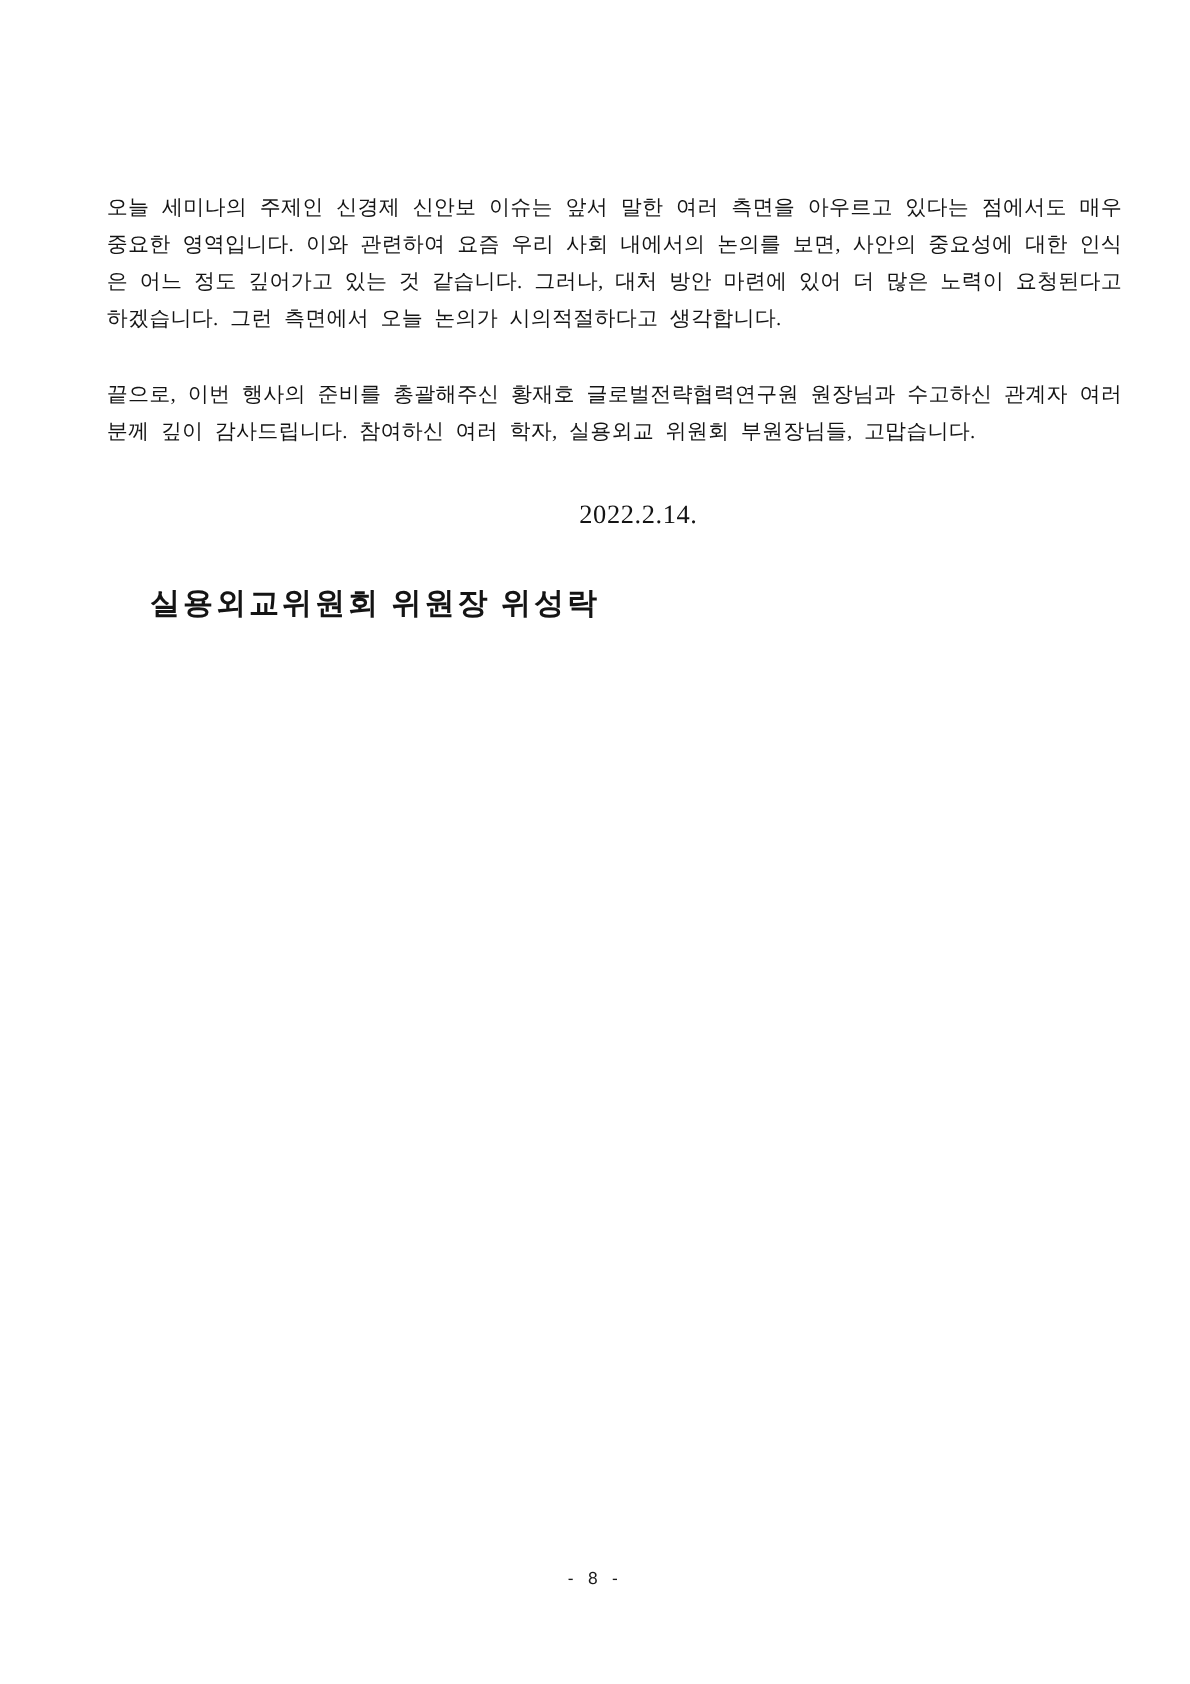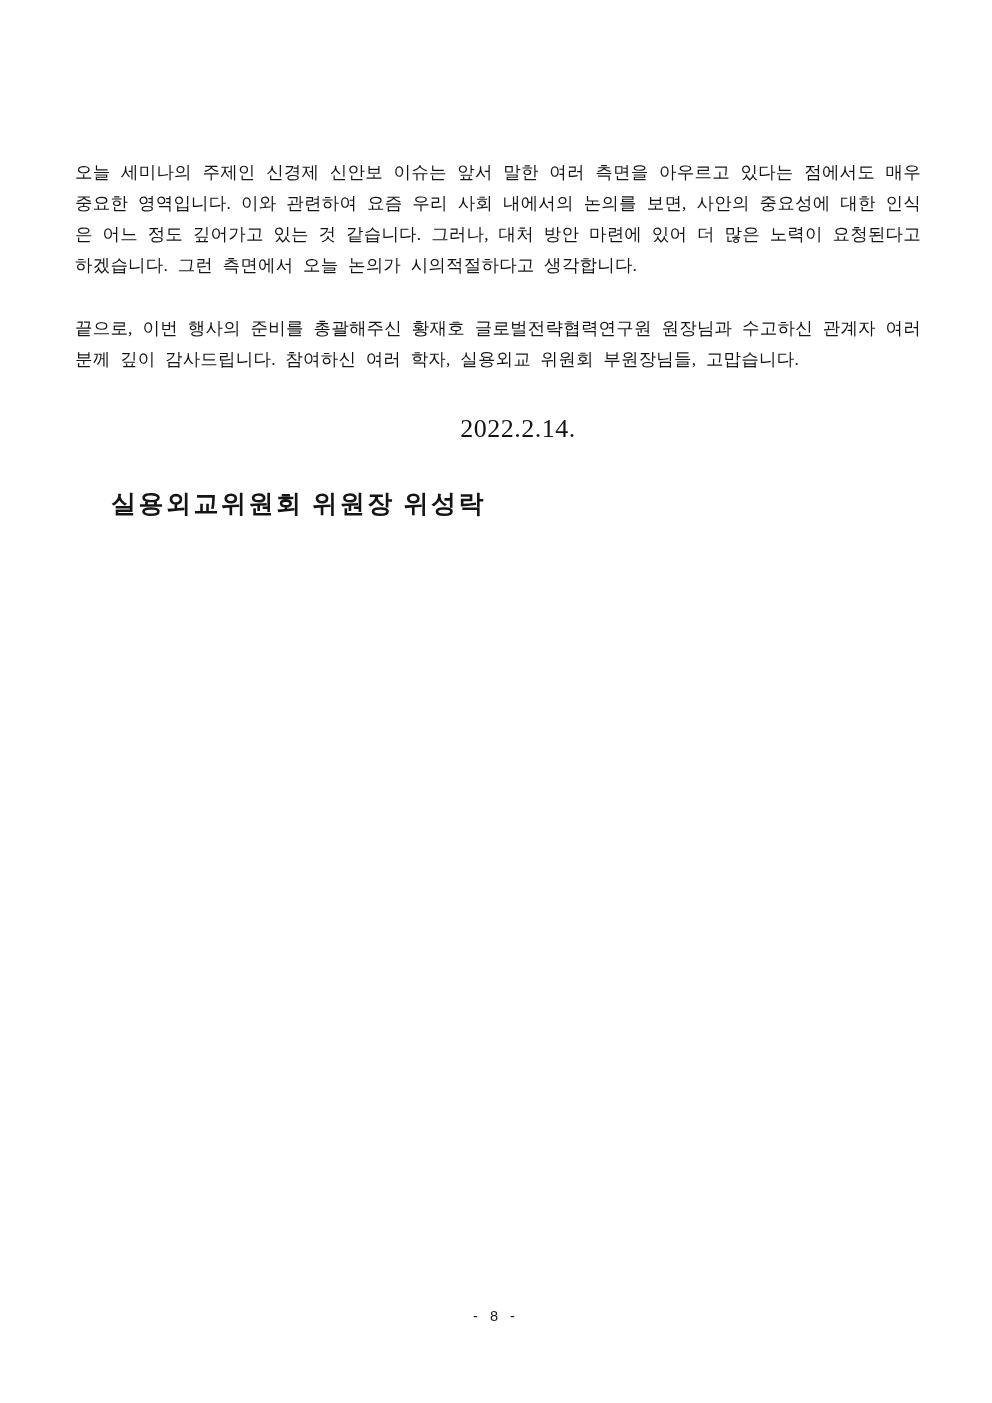--- a/index.html
+++ b/index.html
@@ -16,41 +16,41 @@
   }
   .page {
     position: relative;
     width: 992px;
     height: 1403px;
     background: #ffffff;
   }
   .content {
     position: absolute;
     top: 157px;
-    left: 75px;
+    left: 89px;
     width: 846px;
   }
   .para {
     margin: 0 0 32px 0;
     font-size: 17.5px;
     line-height: 31px;
     text-align: justify;
     text-justify: inter-character;
     word-break: break-all;
     word-spacing: 5px;
     letter-spacing: 0.2px;
   }
   .para:last-of-type {
     margin-bottom: 0;
     margin-top: 16px;
   }
   .date-line {
     margin-top: 40px;
     text-align: center;
-    font-size: 26px;
+    font-size: 22px;
     line-height: 28px;
     letter-spacing: 0.5px;
     padding-left: 40px; 
   }
   .signature-line {
     margin-top: 46px;
     text-align: left;
     font-size: 25px;
     line-height: 30px;
     font-weight: bold;

